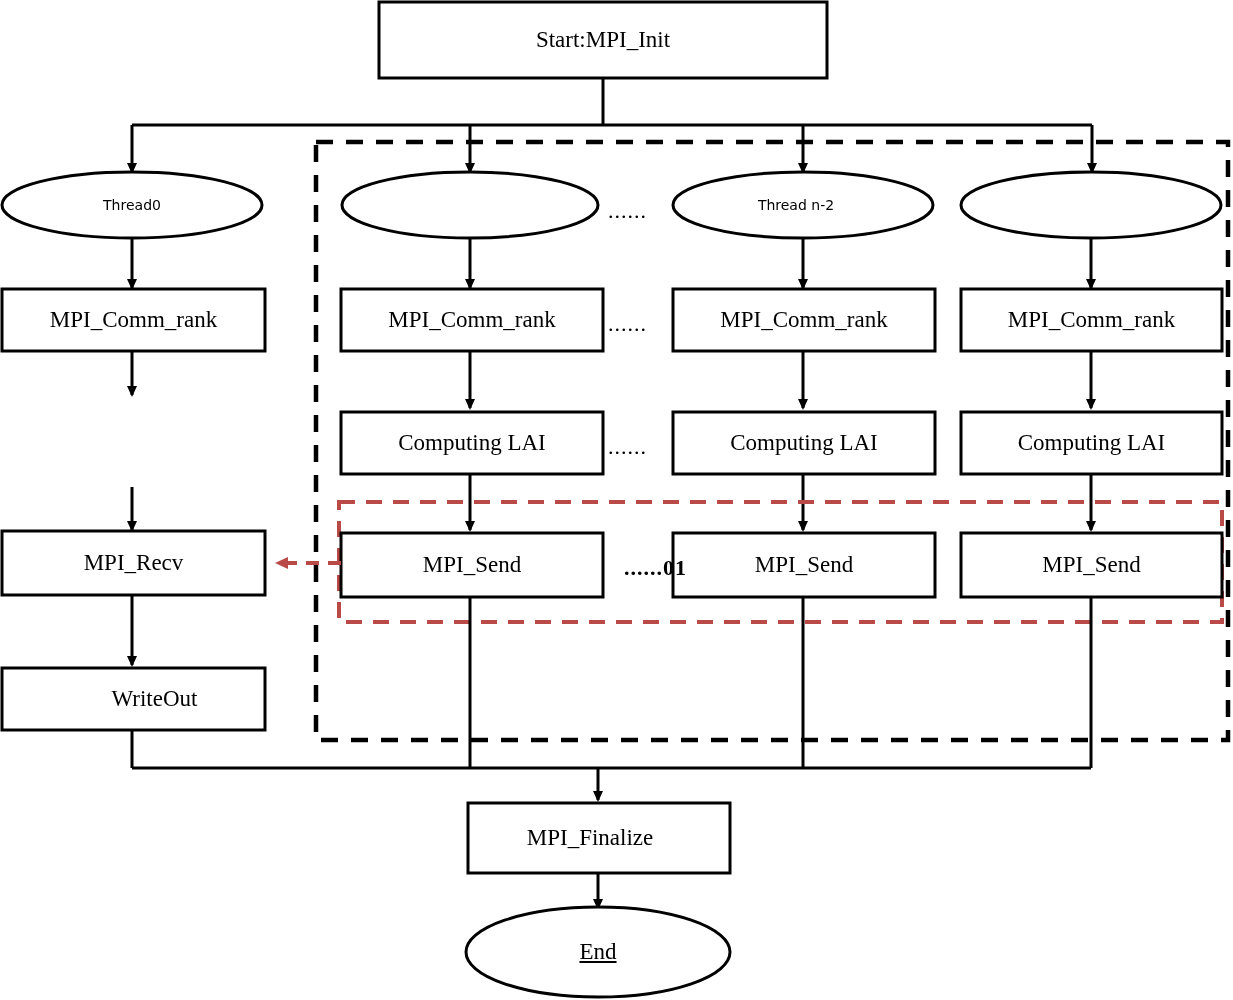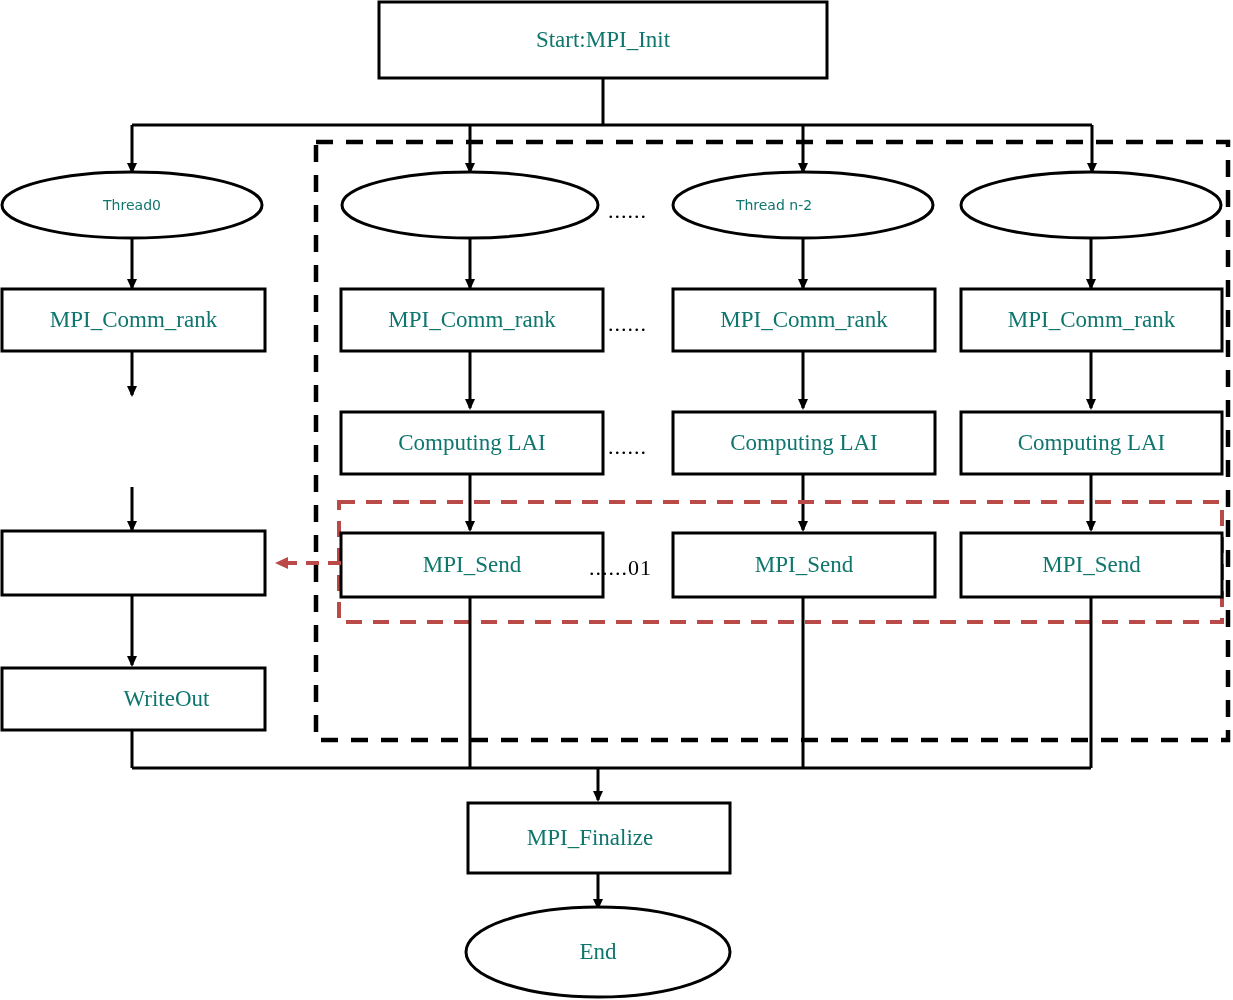--- a/index.html
+++ b/index.html
@@ -21,21 +21,21 @@
     top: 0;
     width: 1233px;
     height: 1000px;
   }
   .node-label {
     position: absolute;
     display: flex;
     align-items: center;
     justify-content: center;
     text-align: center;
-    color: #0f766e;
+    color: #000000;
     pointer-events: none;
   }
   .serif-label {
     font-family: "Liberation Serif", serif;
     font-size: 23px;
   }
   .sans-label {
     font-family: "DejaVu Sans", sans-serif;
     font-size: 14px;
   }
@@ -128,38 +128,39 @@
     <rect x="468" y="803" width="262" height="70" fill="#ffffff" stroke="#000000" stroke-width="3"></rect>
 
     <path d="M598,873 L598,908" fill="none" stroke="#000000" stroke-width="3" marker-end="url(#arrowBlack)"></path>
 
     <ellipse cx="598" cy="952" rx="132" ry="45" fill="#ffffff" stroke="#000000" stroke-width="3"></ellipse>
   </svg>
 
   <div class="node-label serif-label" style="left:379px; top:2px; width:448px; height:76px;">Start:MPI_Init</div>
 
   <div class="node-label sans-label" style="left:2px; top:172px; width:260px; height:66px;">Thread0</div>
-  <div class="node-label sans-label" style="left:644px; top:172px; width:260px; height:66px;">Thread n-2</div>
+  <div class="node-label sans-label" style="left:666px; top:172px; width:260px; height:66px;">Thread n-2</div>
 
   <div class="node-label serif-label" style="left:2px; top:289px; width:263px; height:62px;">MPI_Comm_rank</div>
   <div class="node-label serif-label" style="left:341px; top:289px; width:262px; height:62px;">MPI_Comm_rank</div>
   <div class="node-label serif-label" style="left:673px; top:289px; width:262px; height:62px;">MPI_Comm_rank</div>
   <div class="node-label serif-label" style="left:961px; top:289px; width:261px; height:62px;">MPI_Comm_rank</div>
 
   <div class="node-label serif-label" style="left:341px; top:412px; width:262px; height:62px;">Computing LAI</div>
   <div class="node-label serif-label" style="left:673px; top:412px; width:262px; height:62px;">Computing LAI</div>
   <div class="node-label serif-label" style="left:961px; top:412px; width:261px; height:62px;">Computing LAI</div>
 
+  <div class="node-label serif-label" style="left:2px; top:531px; width:263px; height:64px;">MPI_Recv</div>
   <div class="node-label serif-label" style="left:341px; top:533px; width:262px; height:64px;">MPI_Send</div>
   <div class="node-label serif-label" style="left:673px; top:533px; width:262px; height:64px;">MPI_Send</div>
   <div class="node-label serif-label" style="left:961px; top:533px; width:261px; height:64px;">MPI_Send</div>
 
-  <div class="node-label serif-label" style="left:2px; top:668px; width:305px; height:62px;padding-left:12px;">WriteOut</div>
+  <div class="node-label serif-label" style="left:2px; top:668px; width:305px; height:62px;">WriteOut</div>
 
   <div class="node-label serif-label" style="left:468px; top:803px; width:244px; height:70px;">MPI_Finalize</div>
-  <div class="node-label serif-label" style="left:466px; top:907px; width:264px; height:90px;">End</div>
+  <div class="node-label serif-label" style="left:466px; top:907px; width:264px; height:90px;text-decoration:underline;">End</div>
 
   <div class="ellipsis-label" style="left:608px; top:198px;">......</div>
   <div class="ellipsis-label" style="left:608px; top:311px;">......</div>
   <div class="ellipsis-label" style="left:608px; top:434px;">......</div>
-  <div class="ellipsis-label" style="left:589px; top:555px;">......01</div>
+  <div class="ellipsis-label" style="left:624px; top:555px;font-weight:bold;">......01</div>
 
 </div>
 
 </body></html>

